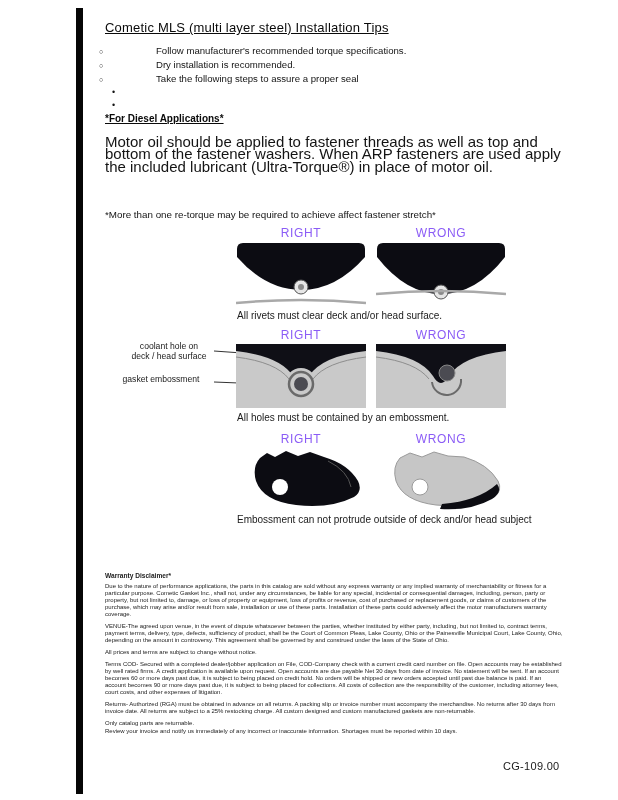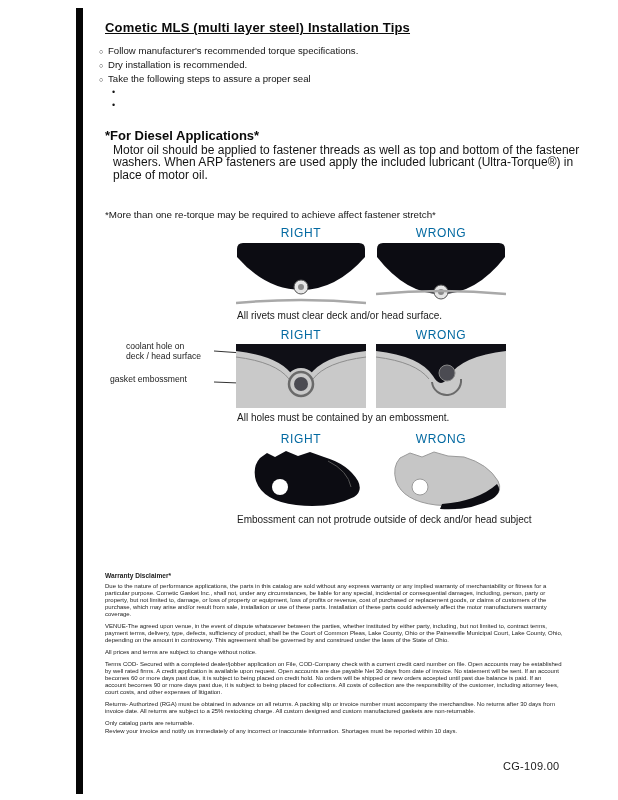--- a/index.html
+++ b/index.html
@@ -3,43 +3,43 @@
 <meta charset="utf-8">
 <style>
   html,body{margin:0;padding:0;background:#ffffff;}
   .page{
     position:relative;width:618px;height:800px;background:#ffffff;overflow:hidden;
     font-family:"Liberation Sans", sans-serif;color:#111;
   }
   .left-rule{position:absolute;left:76px;top:8px;width:7px;height:786px;background:#060606;}
   .title{
     position:absolute;left:105px;top:20px;margin:0;
-    font-size:13px;font-weight:bold;text-decoration:underline;letter-spacing:.2px;color:#0a0a0a;
+    font-size:13px;font-weight:normal;text-decoration:underline;letter-spacing:.2px;color:#0a0a0a;
   }
   .tips{position:absolute;left:99px;top:44px;width:470px;font-size:9.6px;line-height:13px;color:#141414;}
-  .tip{display:flex;align-items:baseline;}
+  .tip{display:flex;align-items:baseline;gap:48px;}
   .tip .m1{width:9px;font-size:7px;flex:none;}
   .tip.sub{padding-left:13px;}
   .tip .m2{width:9px;font-size:9px;flex:none;}
-  .diesel-h{position:absolute;left:105px;top:128px;margin:0;font-size:13px;font-weight:bold;color:#0a0a0a;}
-  .para{position:absolute;margin:8px;font-size:12px;line-height:12.3px;color:#141414;}
+  .diesel-h{position:absolute;left:105px;top:113px;margin:0;font-size:10px;font-weight:bold;color:#0a0a0a;text-decoration:underline;}
+  .para{position:absolute;margin:0;font-size:15px;line-height:12.3px;color:#141414;}
   .p1{left:105px;top:136px;width:468px;}
   .p2{left:105px;top:170px;width:470px;}
   .note{position:absolute;left:105px;top:209px;margin:0;font-size:9.8px;color:#141414;}
   .dg-headers{position:absolute;left:236px;width:270px;display:flex;}
-  .dg-h{width:130px;text-align:center;font-size:12px;color:#0369a1;letter-spacing:.6px;}
+  .dg-h{width:130px;text-align:center;font-size:12px;color:#8b5cf6;letter-spacing:.6px;}
   .dg-h.wrong{margin-left:10px;}
   .r1h{top:226px;}
   .dg-img{position:absolute;width:130px;height:64px;}
   .dg-img svg{display:block;width:100%;height:100%;}
   .r1i{top:242px;} .r2i{top:344px;} .r3i{top:447px;}
   .imgL{left:236px;} .imgR{left:376px;}
   .caption{position:absolute;left:237px;margin:0;font-size:10px;color:#1a1a1a;}
   .cap1{top:310px;} .cap2{top:412px;} .cap3{top:514px;width:300px;line-height:12px;}
-  .callout{position:absolute;font-size:8.6px;line-height:9.8px;color:#1a1a1a;text-align:left;}
+  .callout{position:absolute;font-size:8.6px;line-height:9.8px;color:#1a1a1a;text-align:center;}
   .co1{left:126px;top:342px;width:86px;}
   .co2{left:110px;top:375px;width:102px;}
   .connectors{position:absolute;left:120px;top:340px;width:180px;height:60px;}
   .disclaimer{position:absolute;left:105px;top:572px;width:458px;font-size:6px;line-height:7px;color:#1c1c1c;}
   .disclaimer .disc-h{font-size:6.6px;font-weight:bold;margin:0 0 4px 0;}
   .disclaimer p{margin:0 0 5px 0;}
   .disclaimer p.tight{margin:0 0 1px 0;}
   .footer-code{position:absolute;left:487px;top:760px;font-size:11px;color:#1a1a1a;letter-spacing:.3px;margin-left:16px;}
 </style>
 </head>

